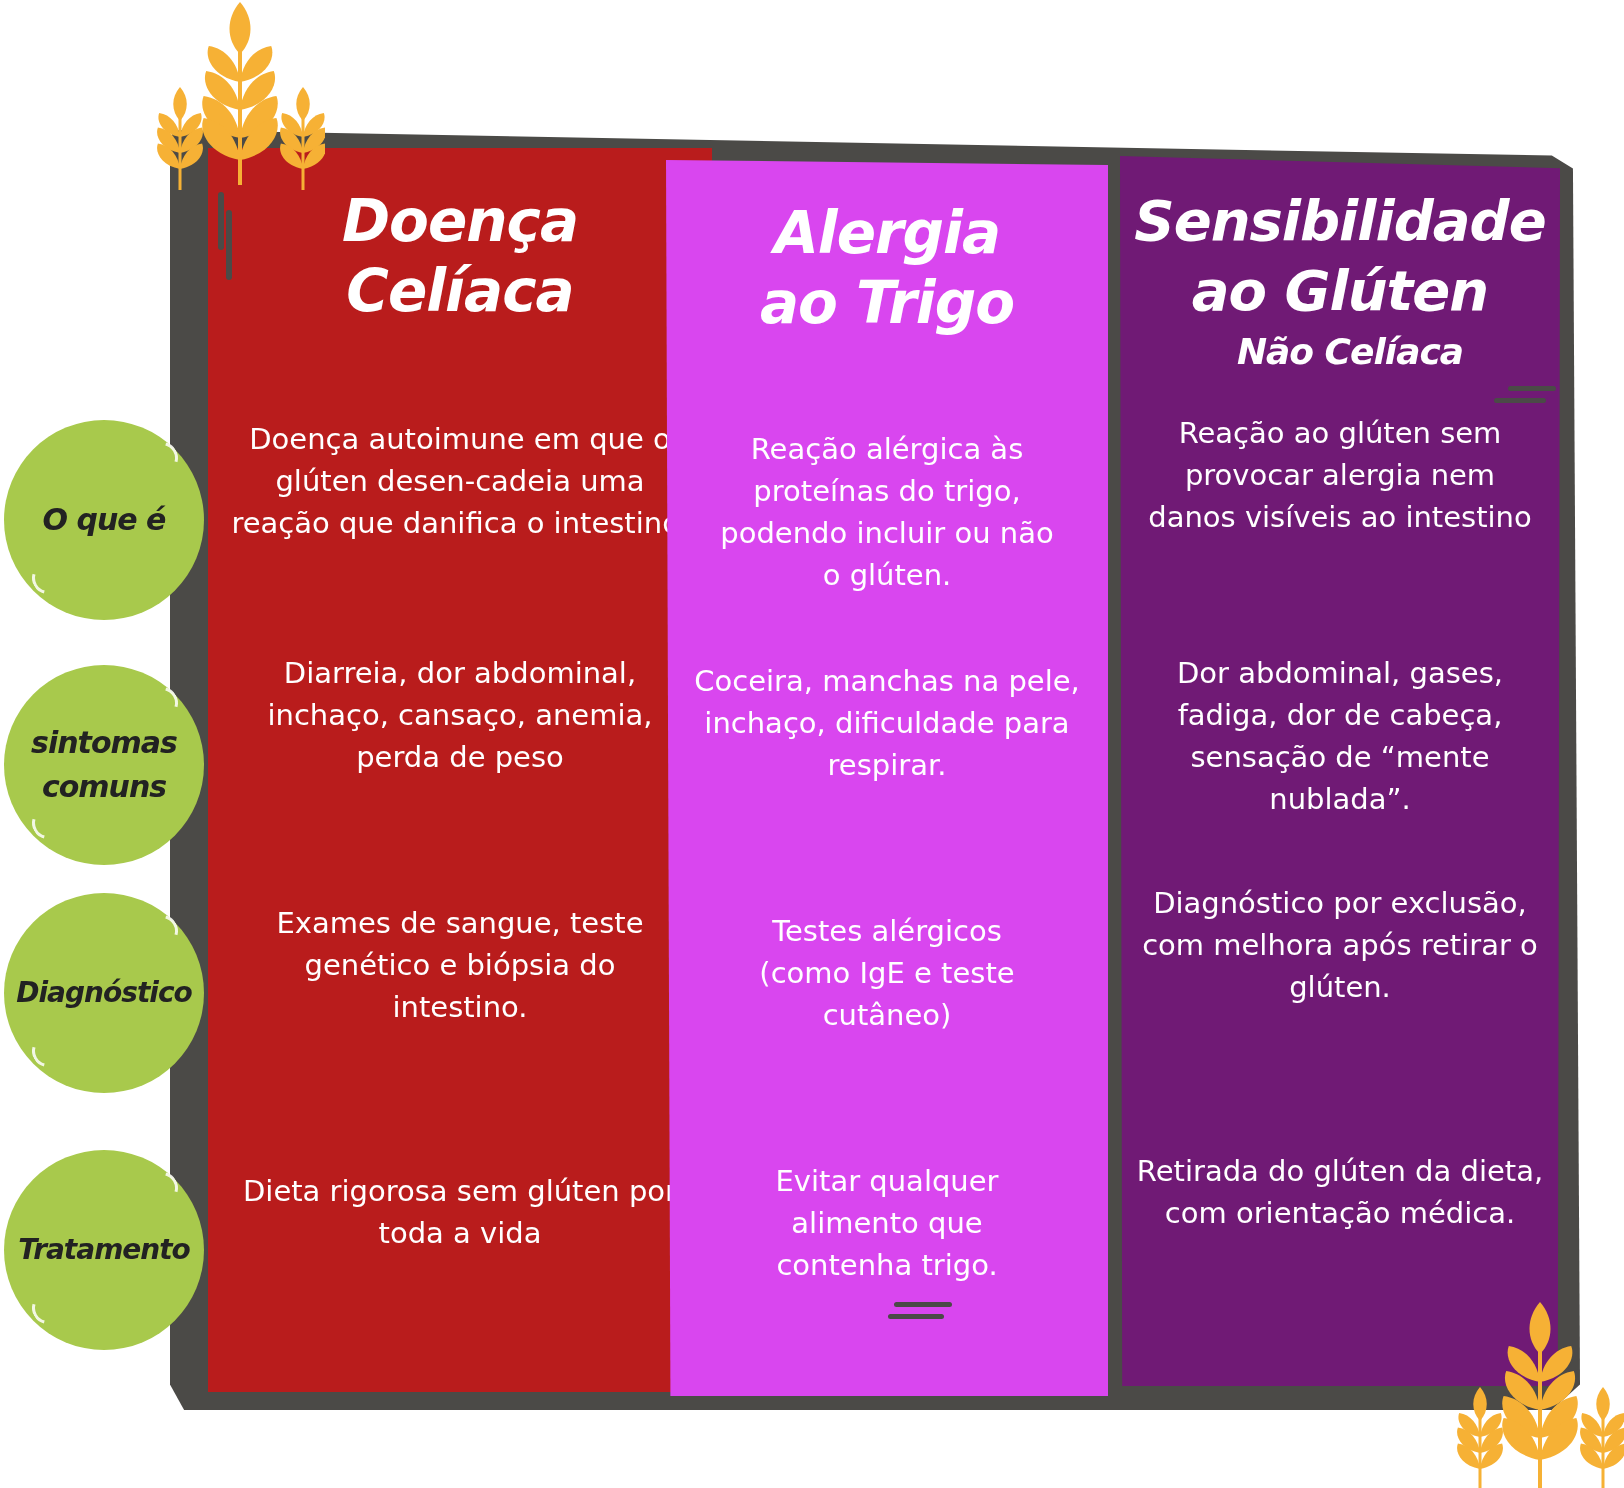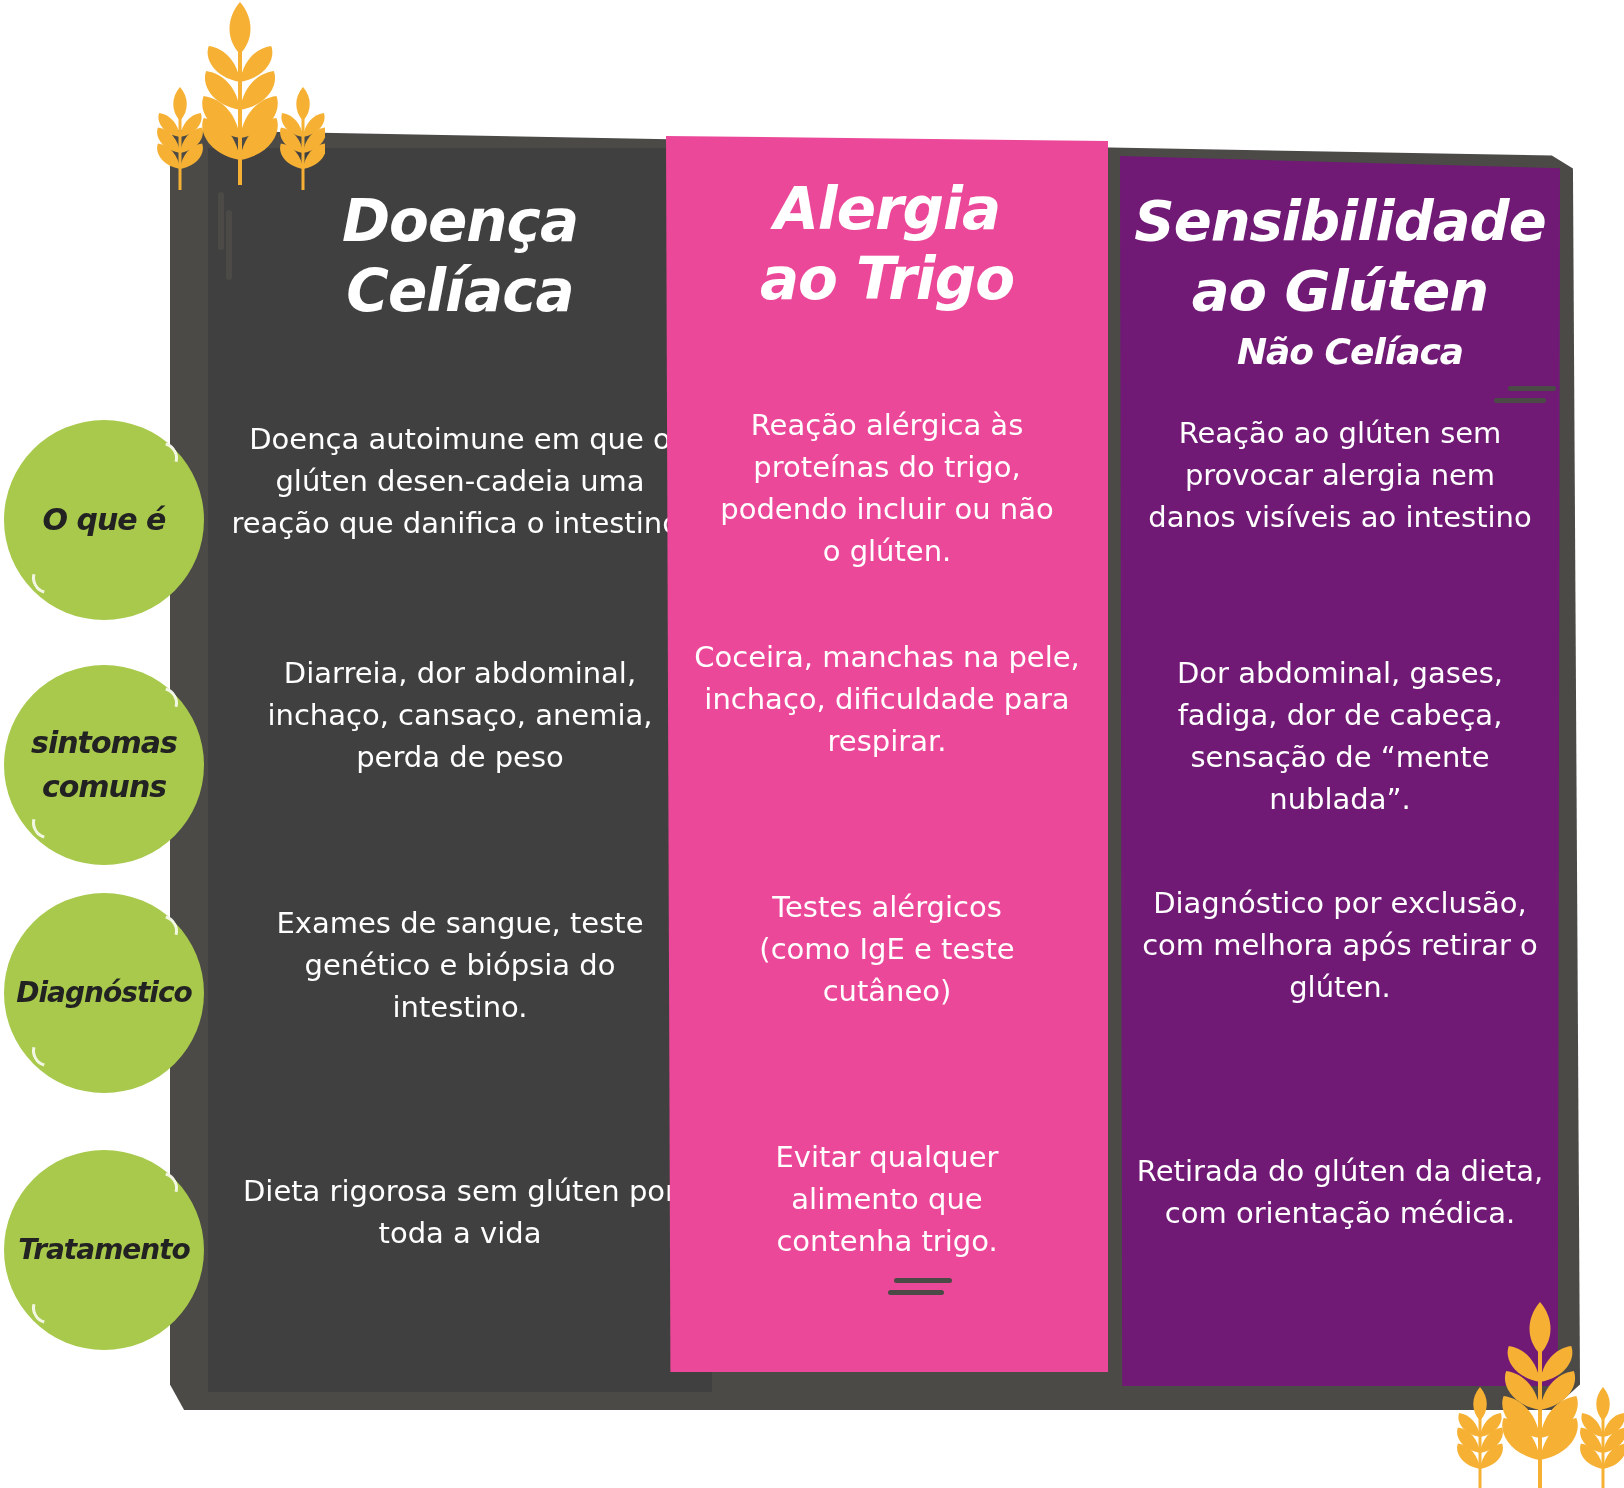--- a/index.html
+++ b/index.html
@@ -1,21 +1,21 @@
 <!DOCTYPE html>
 <html><head>
 <meta charset="utf-8">
 <style>
   html,body{margin:0;padding:0;background:#ffffff;}
   body{width:1624px;height:1488px;position:relative;overflow:hidden;font-family:"DejaVu Sans","Liberation Sans",sans-serif;}
   .frame{position:absolute;left:170px;top:130px;width:1410px;height:1280px;background:#4b4a47;border-radius:10px;
     clip-path:polygon(0 0, 98% 2%, 99.5% 3%, 100% 98%, 98% 100%, 1% 100%, 0 98%);}
-  .col-1{left:208px;top:148px;width:504px;height:1244px;background:#404040;position:absolute;
+  .col-1{left:208px;top:148px;width:504px;height:1244px;background:#b91c1c;position:absolute;
     clip-path:polygon(0 0,100% 0,100% 100%,0 100%,0 8%);}
-  .col-2{left:666px;top:136px;width:442px;height:1236px;background:#ec4899;position:absolute;
+  .col-2{left:666px;top:160px;width:442px;height:1236px;background:#d946ef;position:absolute;
     clip-path:polygon(0 0,100% 0.4%,100% 100%,1% 100%);}
   .col-3{left:1120px;top:156px;width:440px;height:1230px;background:#701a75;position:absolute;
     clip-path:polygon(0 0,100% 1%,99.5% 100%,0.5% 100%);}
   .col-title{position:absolute;left:0;right:0;text-align:center;color:#ffffff;
     font-family:"DejaVu Sans",sans-serif;font-weight:bold;font-style:italic;letter-spacing:-1px;}
   .t1{top:38px;font-size:58px;line-height:70px;}
   .t2{top:38px;font-size:58px;line-height:70px;}
   .t3{top:30px;font-size:56px;line-height:70px;}
   .sub{display:block;font-size:36px;line-height:44px;margin-top:4px;padding-left:20px;}
   .cell{position:absolute;left:0;right:0;text-align:center;color:#ffffff;

